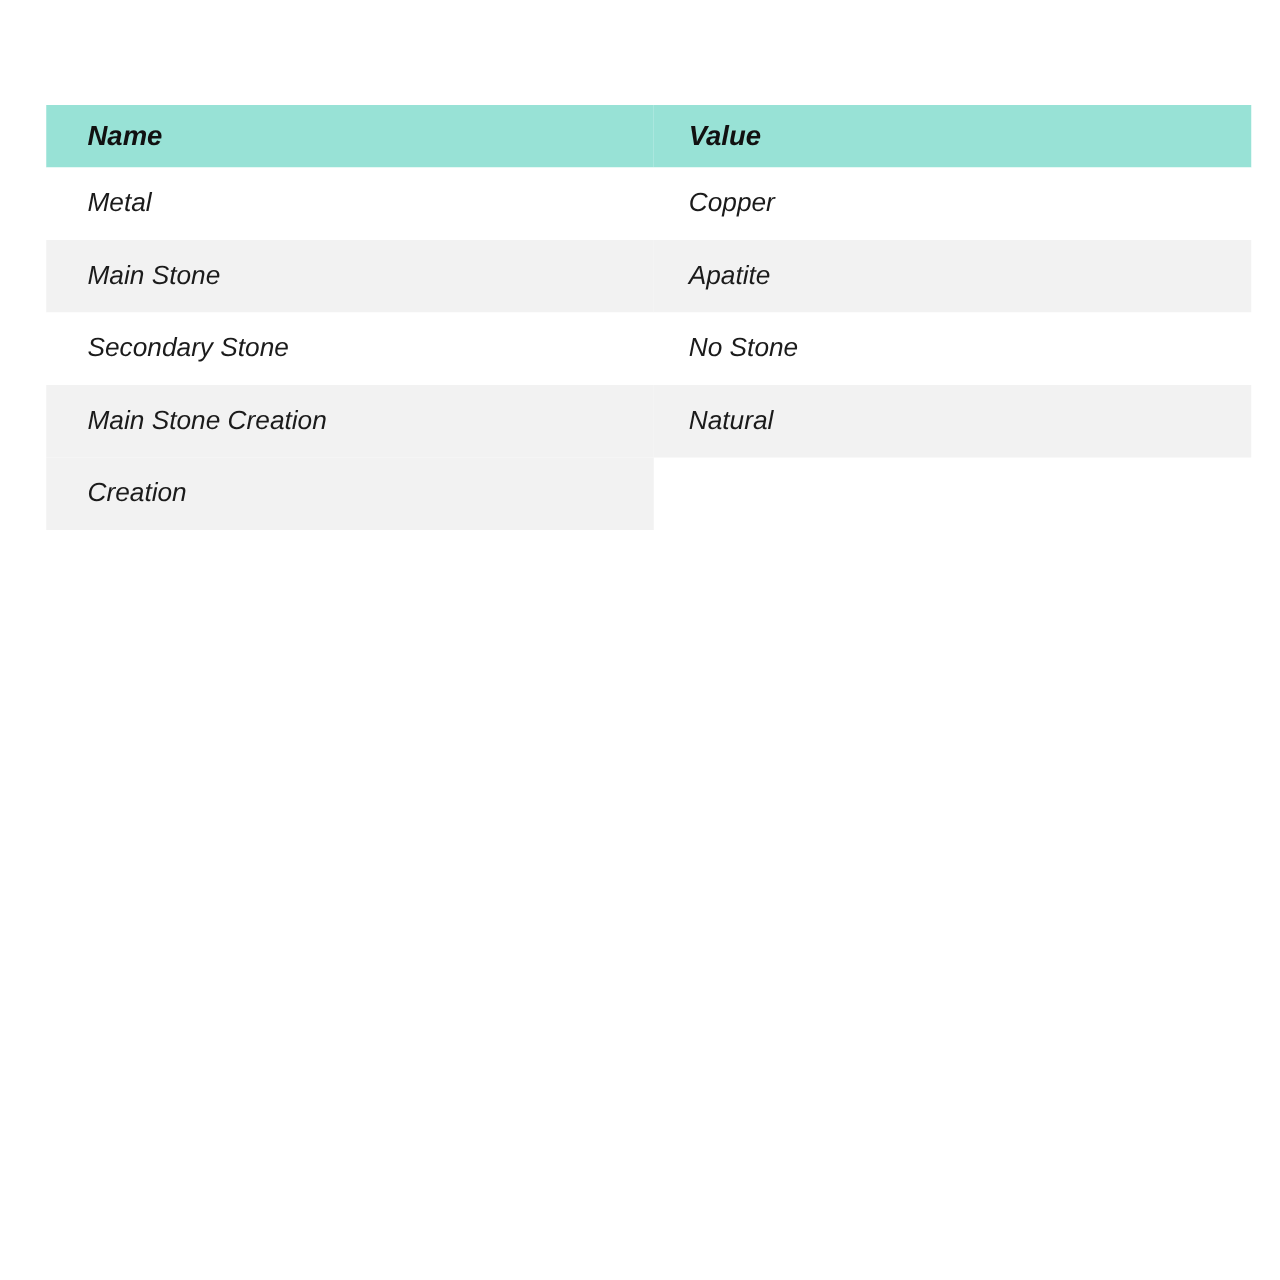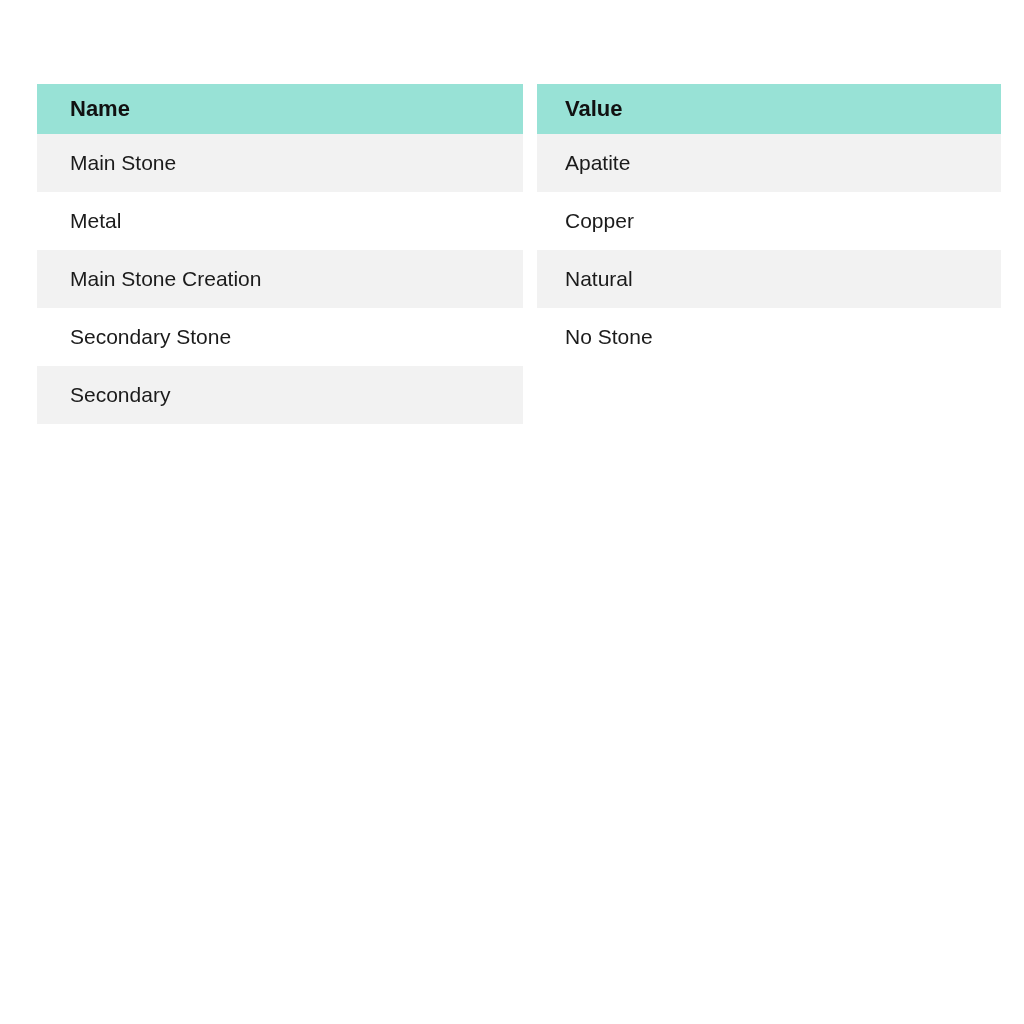--- a/index.html
+++ b/index.html
@@ -13,21 +13,22 @@
   }
   .attr-table {
     position: absolute;
     left: 37px;
     top: 84px;
     width: 964px;
   }
   .row {
     display: grid;
     grid-template-columns: 486px 1fr;
-    column-gap: 14px;
+    column-gap: 0;
+    font-style: italic;
   }
   .row.header .cell {
     background: #98e2d6;
     height: 50px;
     font-size: 22px;
     font-weight: 600;
     color: #111111;
   }
   .row.data .cell {
     height: 58px;
@@ -52,40 +53,40 @@
 </head>
 <body>
 
 <div class="attr-table">
 
   <div class="row header">
     <div class="cell name-col">Name</div>
     <div class="cell value-col">Value</div>
   </div>
 
+  <div class="row data">
+    <div class="cell name-col">Metal</div>
+    <div class="cell value-col">Copper</div>
+  </div>
+
   <div class="row data alt">
     <div class="cell name-col">Main Stone</div>
     <div class="cell value-col">Apatite</div>
   </div>
 
   <div class="row data">
-    <div class="cell name-col">Metal</div>
-    <div class="cell value-col">Copper</div>
+    <div class="cell name-col">Secondary Stone</div>
+    <div class="cell value-col">No Stone</div>
   </div>
 
   <div class="row data alt">
     <div class="cell name-col">Main Stone Creation</div>
     <div class="cell value-col">Natural</div>
   </div>
 
   <div class="row data">
-    <div class="cell name-col">Secondary Stone</div>
-    <div class="cell value-col">No Stone</div>
-  </div>
-
-  <div class="row data">
   </div>
 
   <div class="row data alt">
-    <div class="cell name-col">Secondary</div>
+    <div class="cell name-col">Creation</div>
   </div>
 
 </div>
 
 </body></html>

